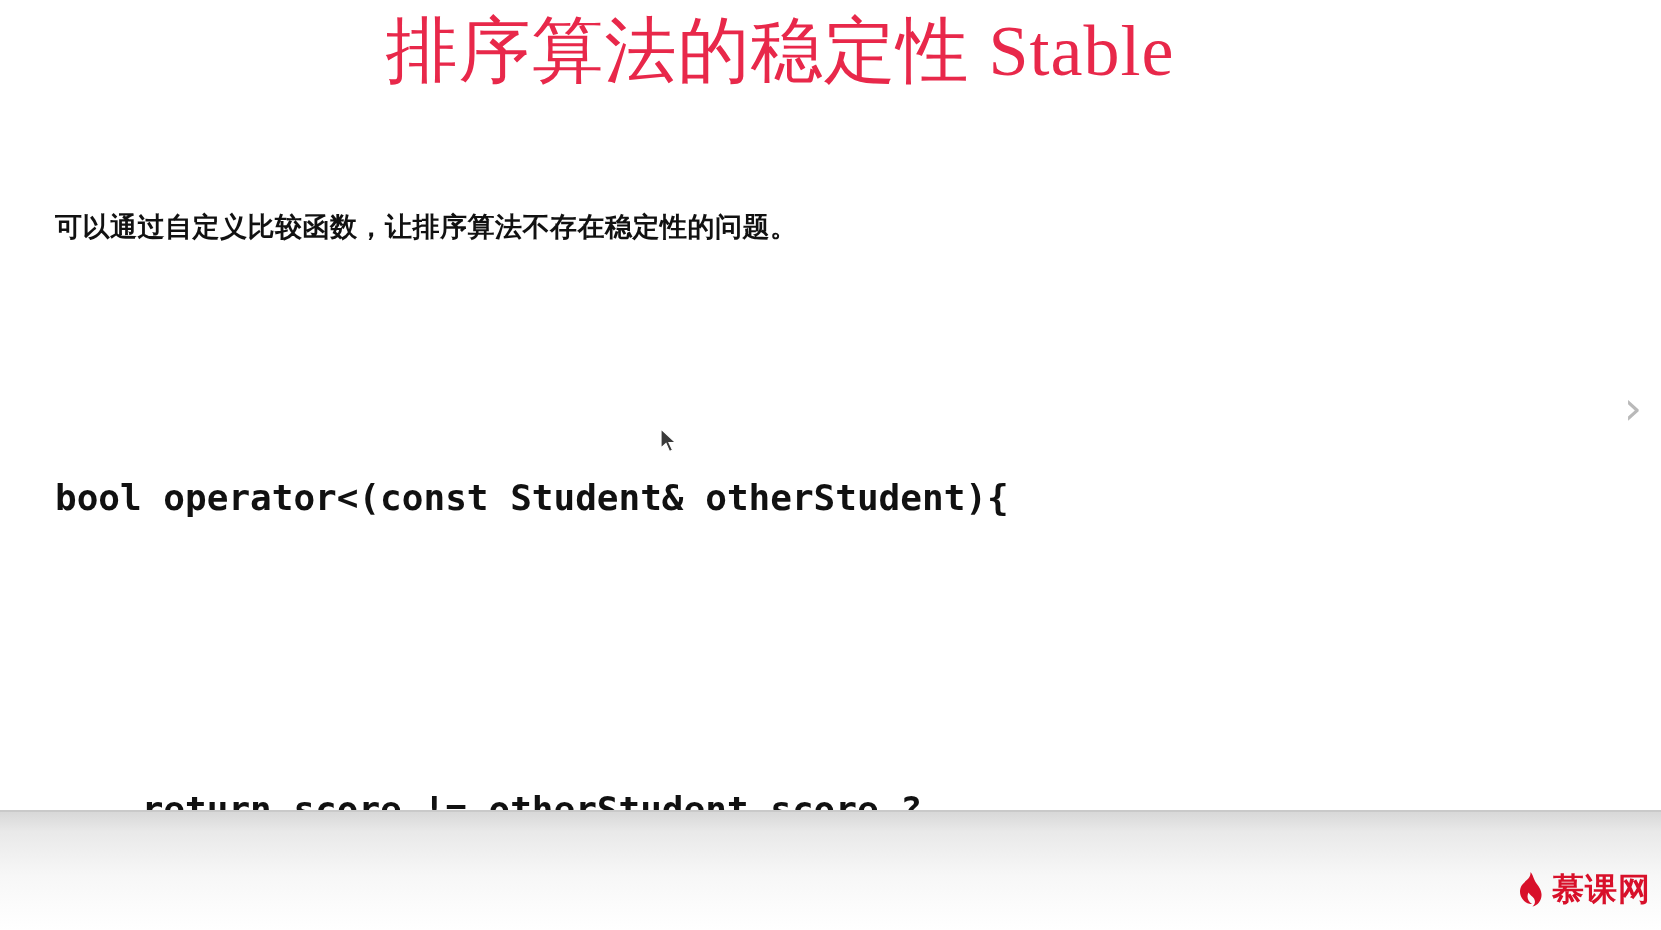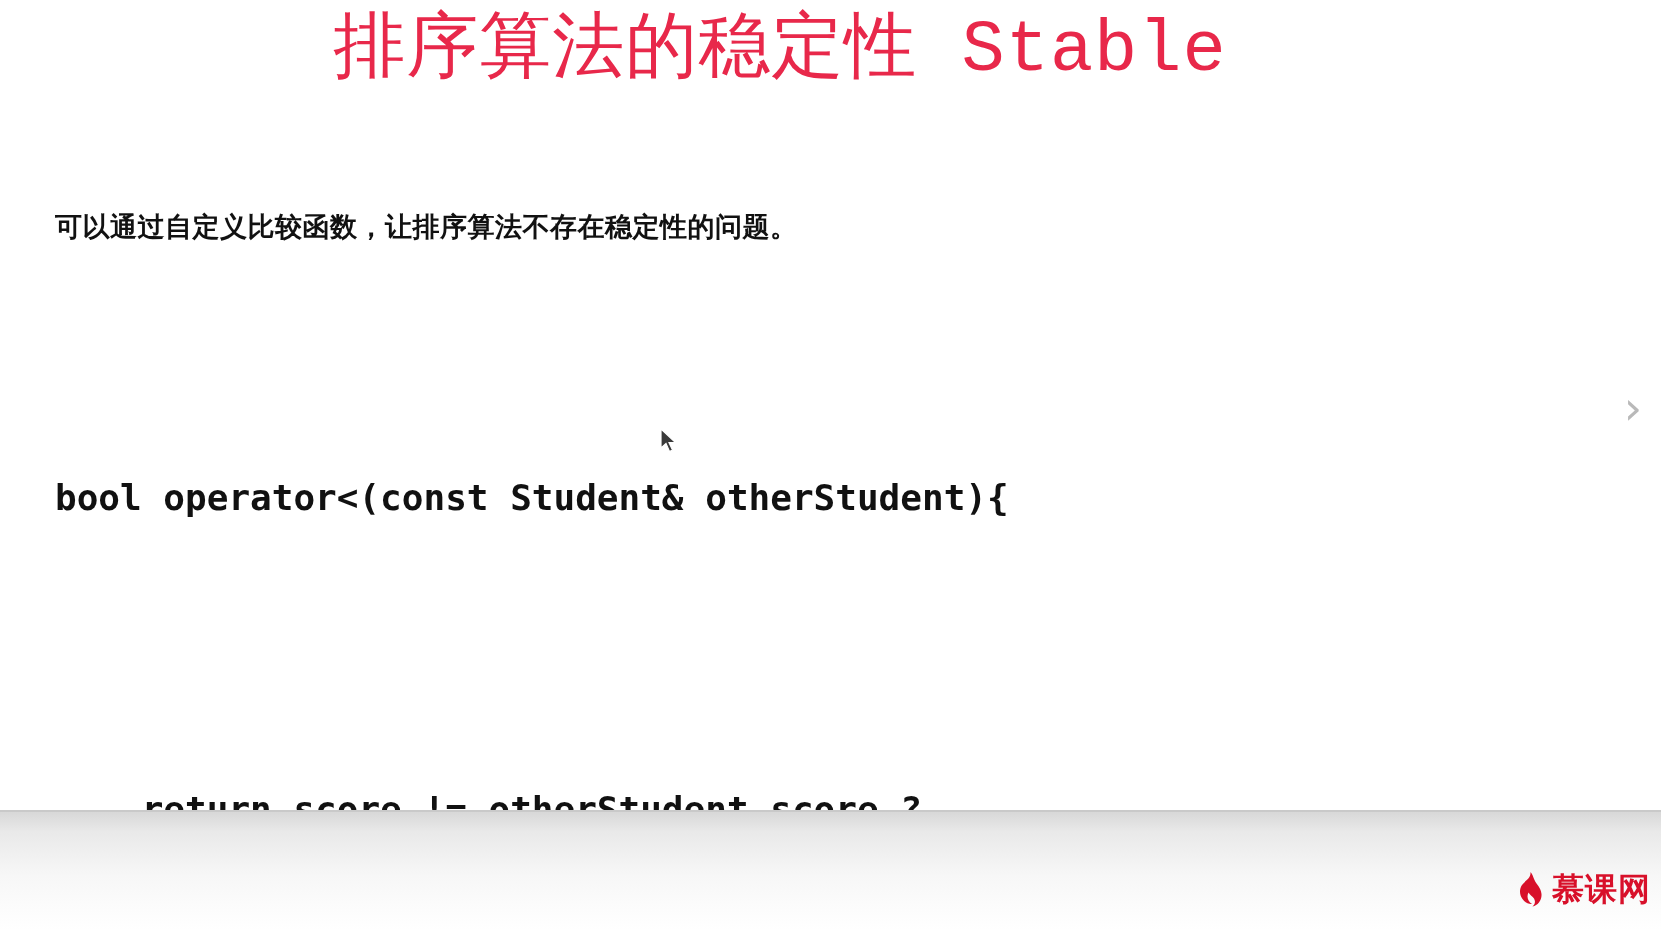--- a/index.html
+++ b/index.html
@@ -30,21 +30,21 @@
     left: 0;
     top: 6px;
     width: 1560px;
     text-align: center;
     color: #e8284a;
     font-size: 72px;
     line-height: 1.25;
     font-weight: 400;
     letter-spacing: 1px;
     white-space: nowrap;
-    font-family: Liberation Mono, monospace;
+    font-family: Liberation Serif, serif;
   }
 
   
   #body-paragraph {
     position: absolute;
     left: 55px;
     top: 208px;
     width: 1400px;
     color: #111111;
     font-size: 27px;

